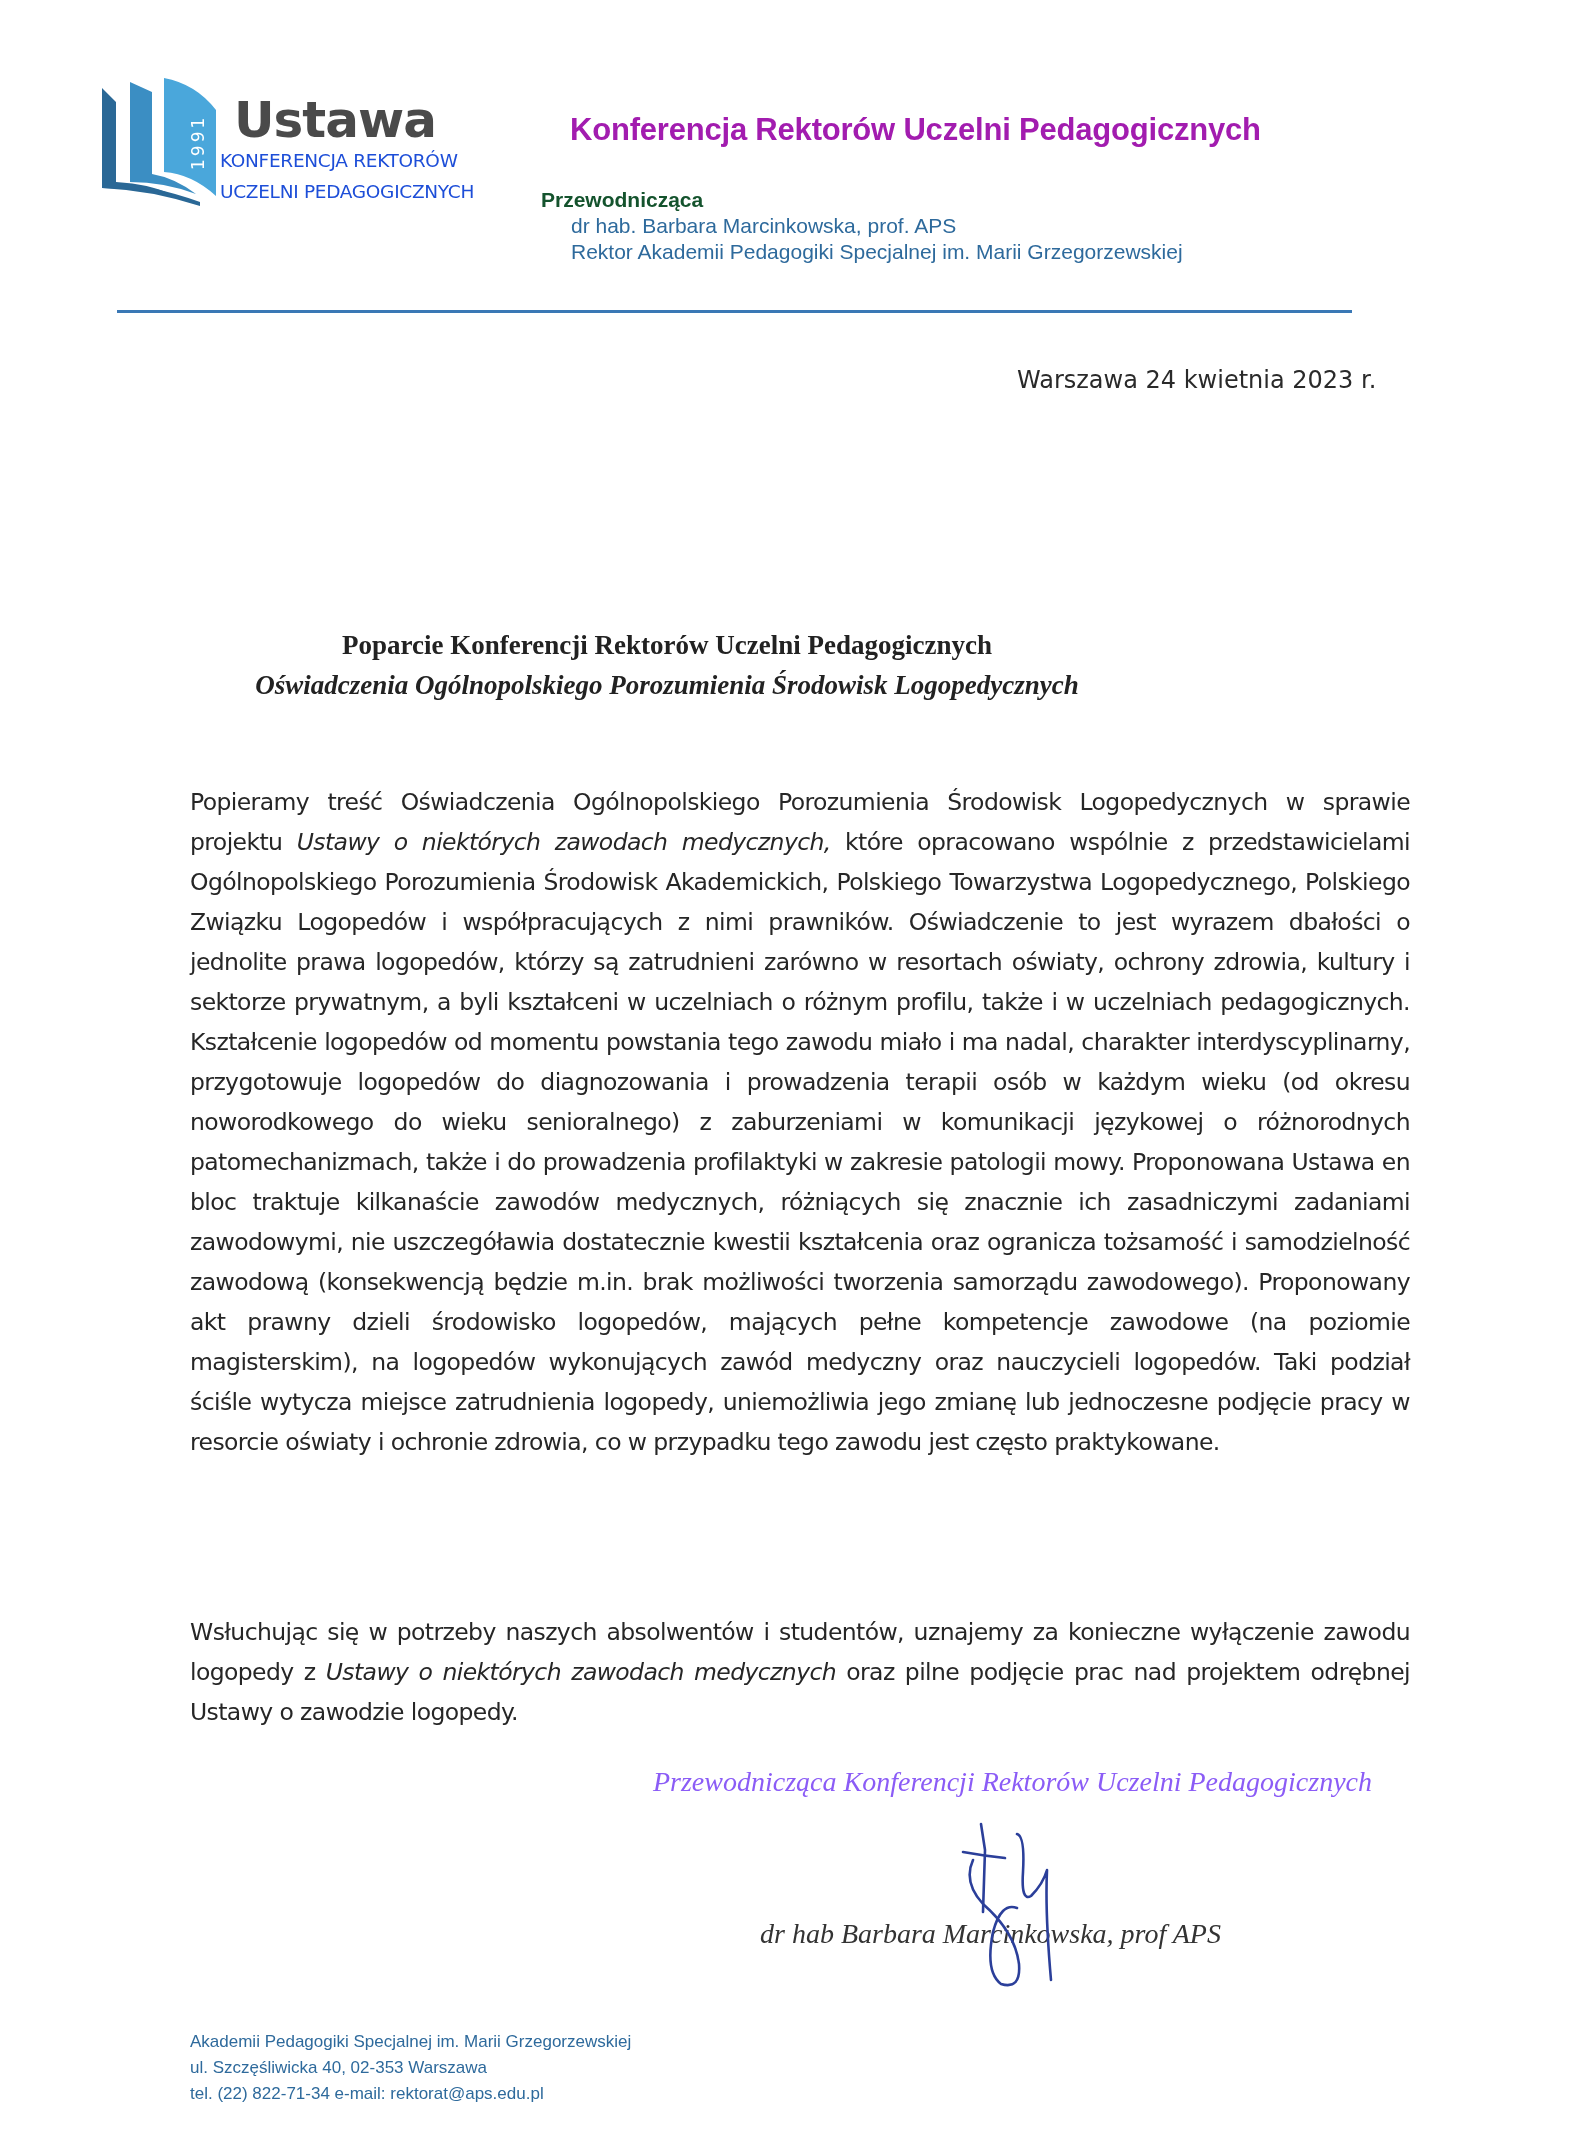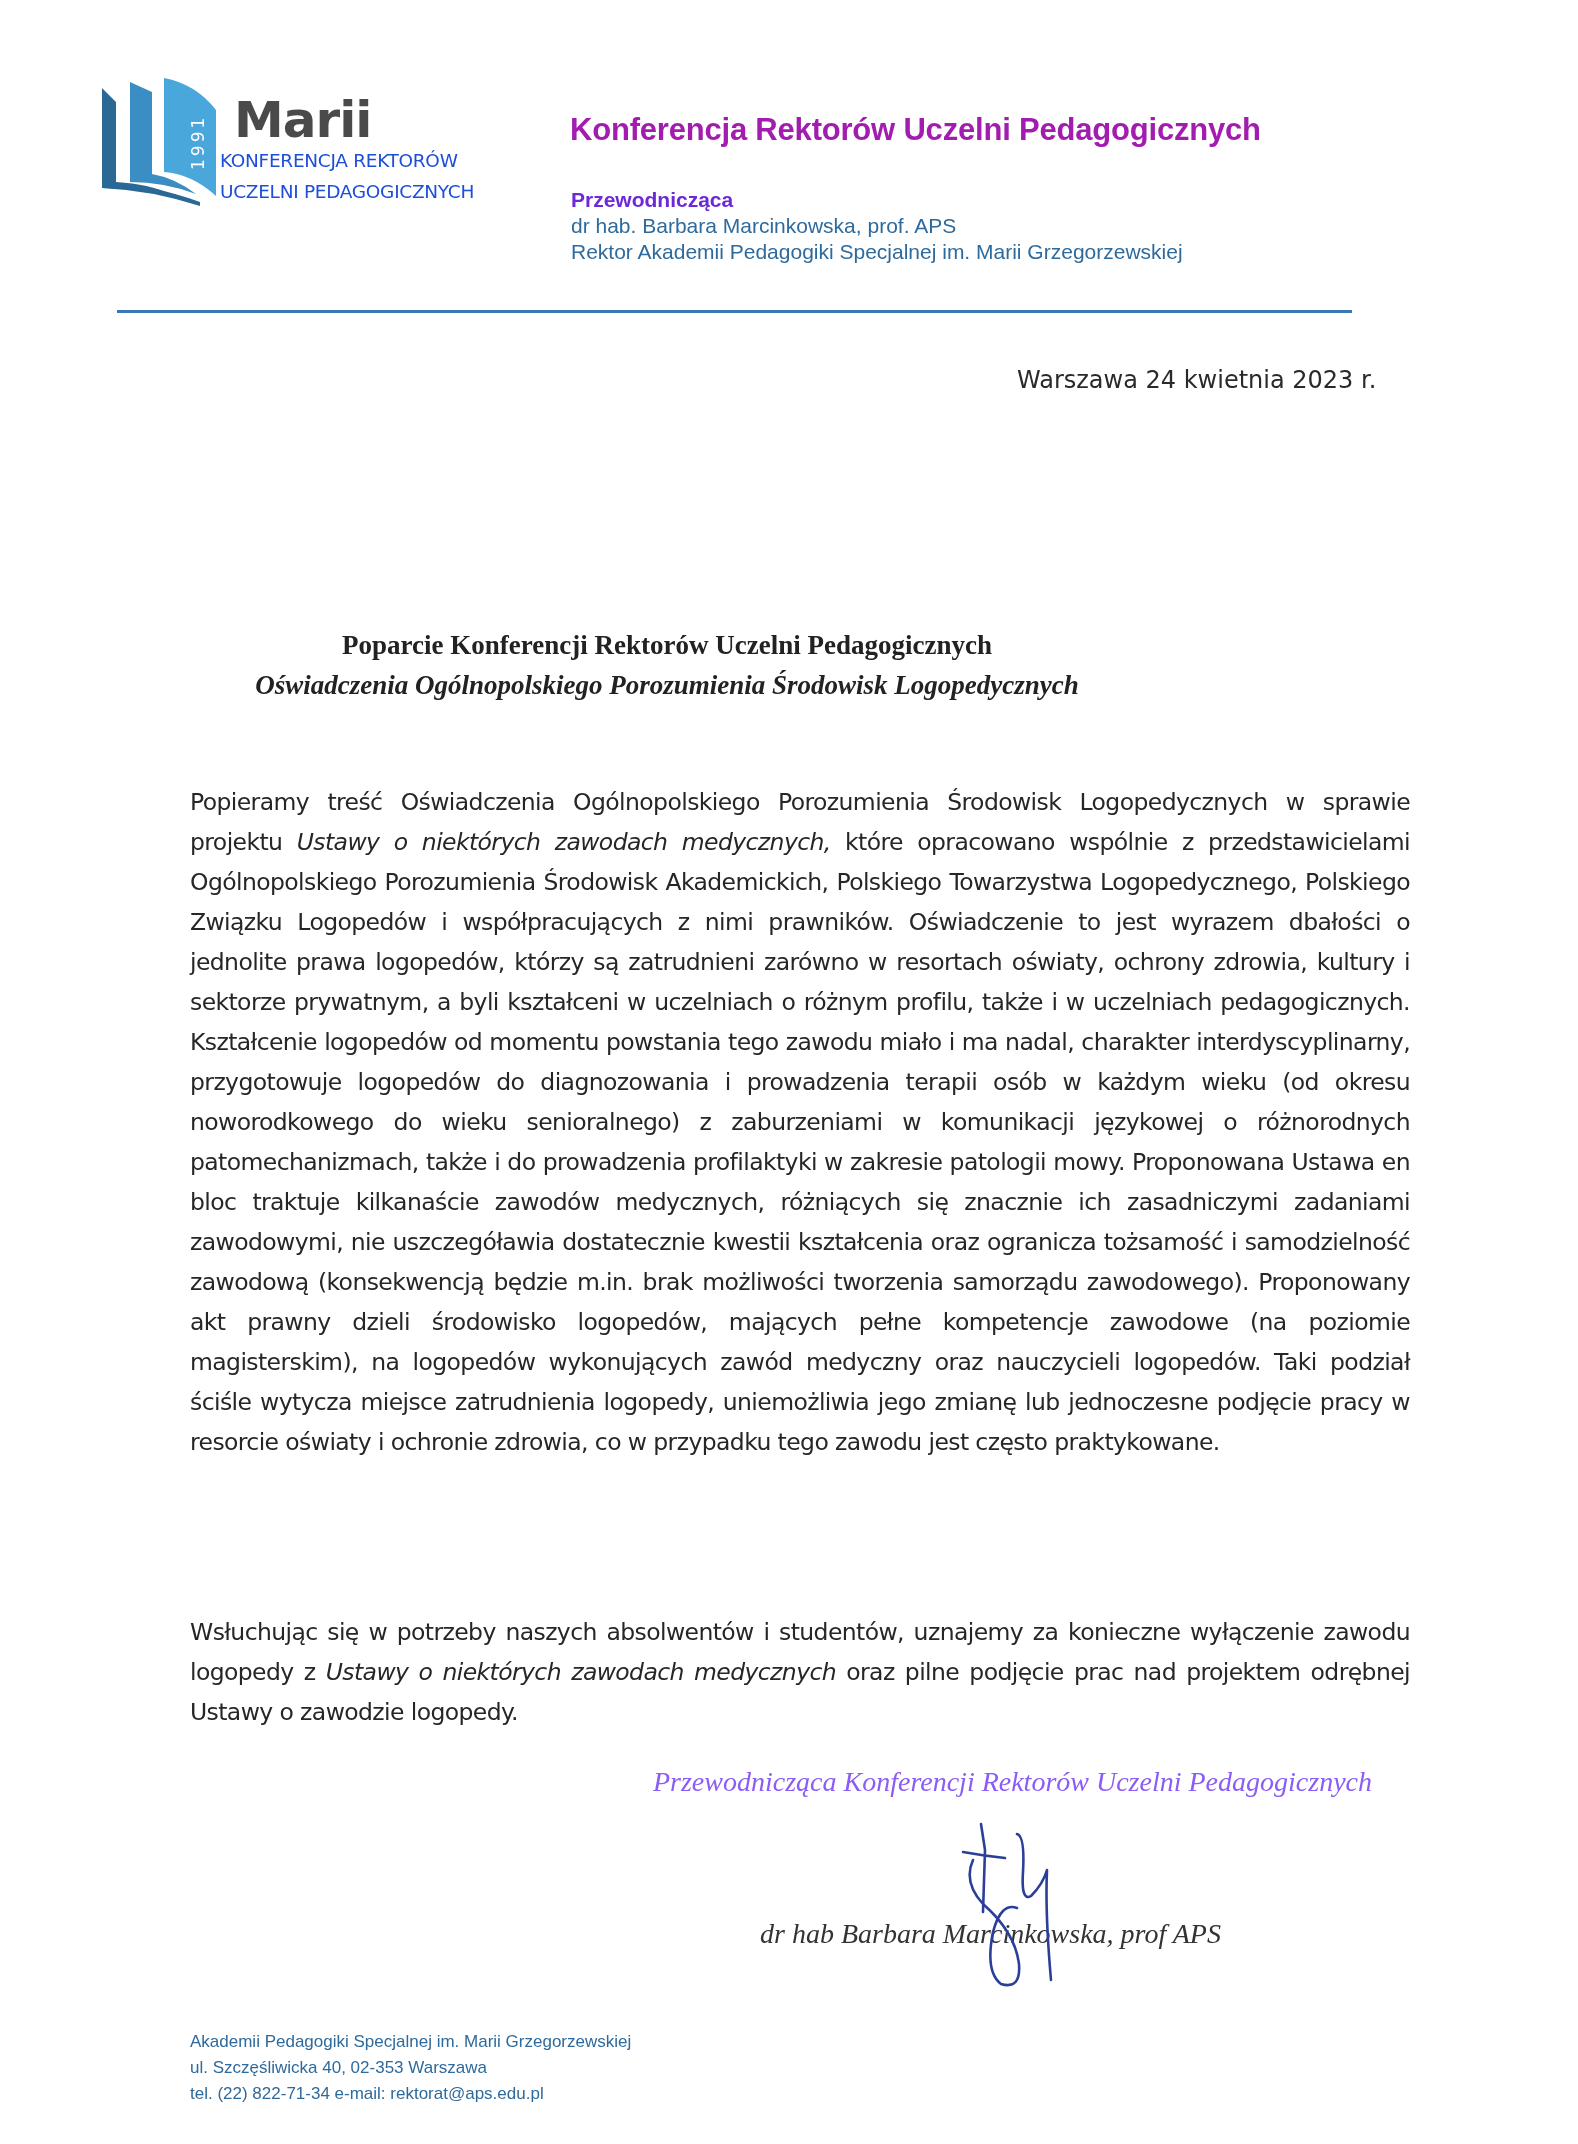--- a/index.html
+++ b/index.html
@@ -8,21 +8,21 @@
 
   
   .logo-mark { left: 100px; top: 78px; width: 120px; height: 130px; }
   .logo-wordmark { left: 234px; top: 92px; font-family: "DejaVu Sans", sans-serif; font-weight: bold; font-size: 50px; color: #4a4a4a; letter-spacing: -1px; line-height: 56px; }
   .logo-sub { left: 220px; font-family: "DejaVu Sans", sans-serif; font-size: 18.5px; color: #1d4ed8; line-height: 22px; white-space: nowrap; letter-spacing: -0.3px; }
   .logo-sub.l1 { top: 150px; }
   .logo-sub.l2 { top: 181px; }
 
   
   .hdr-title { left: 570px; top: 112px; font-size: 31px; font-weight: bold; color: #a21caf; white-space: nowrap; letter-spacing: -0.2px; }
-  .hdr-role { left: 571px; top: 188px; font-size: 21px; font-weight: bold; color: #6d28d9; }
+  .hdr-role { left: 541px; top: 188px; font-size: 21px; font-weight: bold; color: #14532d; }
   .hdr-line { left: 571px; font-size: 21px; color: #2e6a9c; white-space: nowrap; }
   .hdr-line.n1 { top: 214px; }
   .hdr-line.n2 { top: 240px; }
 
   .rule { left: 117px; top: 310px; width: 1235px; height: 3px; background: #3a78b5; }
 
   .date { left: 1017px; top: 366px; font-family: "DejaVu Sans", sans-serif; font-size: 24px; color: #2a2a2a; white-space: nowrap; }
 
   
   .title { left: 0; width: 1334px; text-align: center; font-family: "Liberation Serif", serif; font-size: 27px; color: #222; white-space: nowrap; }
@@ -54,21 +54,21 @@
   <path d="M2 110 Q 50 112 100 128 L 100 124 Q 50 106 2 104 Z" fill="#2a6896"></path>
 
   <path d="M2 10 L 16 24 L 16 104 Q 50 106 70 116 Q 40 110 2 110 Z" fill="#2a6896"></path>
 
   <path d="M30 4 L 52 14 L 52 96 Q 75 100 96 116 Q 64 104 30 104 Z" fill="#3b8ec3"></path>
 
   <path d="M64 0 Q 96 6 116 32 L 116 118 Q 92 96 64 94 Z" fill="#4aa7db"></path>
   <text x="0" y="0" transform="translate(104 92) rotate(-90)" font-family="DejaVu Sans, sans-serif" font-size="17" fill="#ffffff" letter-spacing="3">1991</text>
 </svg>
 
-<div class="abs logo-wordmark">Marii</div>
+<div class="abs logo-wordmark">Ustawa</div>
 <div class="abs logo-sub l1">KONFERENCJA REKTORÓW</div>
 <div class="abs logo-sub l2">UCZELNI PEDAGOGICZNYCH</div>
 
 <div class="abs hdr-title">Konferencja Rektorów Uczelni Pedagogicznych</div>
 <div class="abs hdr-role">Przewodnicząca</div>
 <div class="abs hdr-line n1">dr hab. Barbara Marcinkowska, prof. APS</div>
 <div class="abs hdr-line n2">Rektor Akademii Pedagogiki Specjalnej im. Marii Grzegorzewskiej</div>
 
 <div class="abs rule"></div>
 

